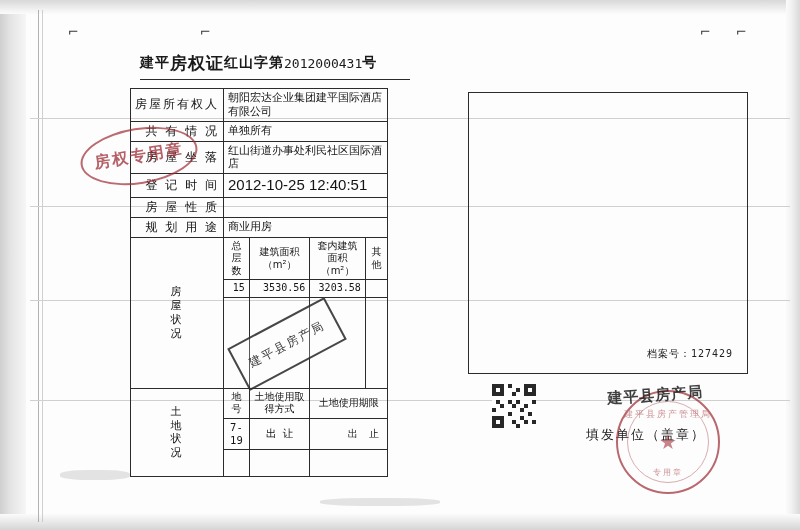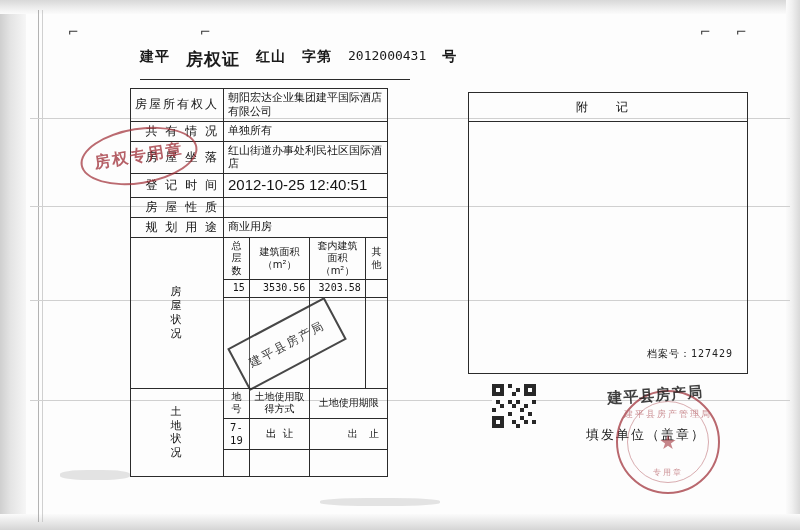--- a/index.html
+++ b/index.html
@@ -73,22 +73,22 @@
   }
 
   
   .header {
     position: absolute;
     left: 140px;
     top: 48px;
     width: 420px;
     height: 30px;
     display: flex;
-    align-items: flex-start;
-    gap: 16px;
+    align-items: center;
+    gap: 0;
     font-size: 15px;
     color: #1a1a1a;
   }
   .header .hz {
     font-weight: bold;
     font-size: 14px;
     letter-spacing: 1px;
   }
   .header .big {
     font-weight: bold;
@@ -442,21 +442,20 @@
     </tr>
     <tr>
       <td class="land-blank"></td>
       <td class="land-blank"></td>
       <td class="land-blank" colspan="2"></td>
     </tr>
   </tbody>
     </table>
 
   <div class="right-panel">
-    <div class="rp-title-row">附 记</div>
     <div class="rp-body">
     </div>
     <div class="rp-footer">
       <span class="cn">档案号：</span><span>127429</span>
     </div>
   </div>
 
   <div class="issuer">填发单位（盖章）</div>
 
   <div class="stamp-red-oval">

